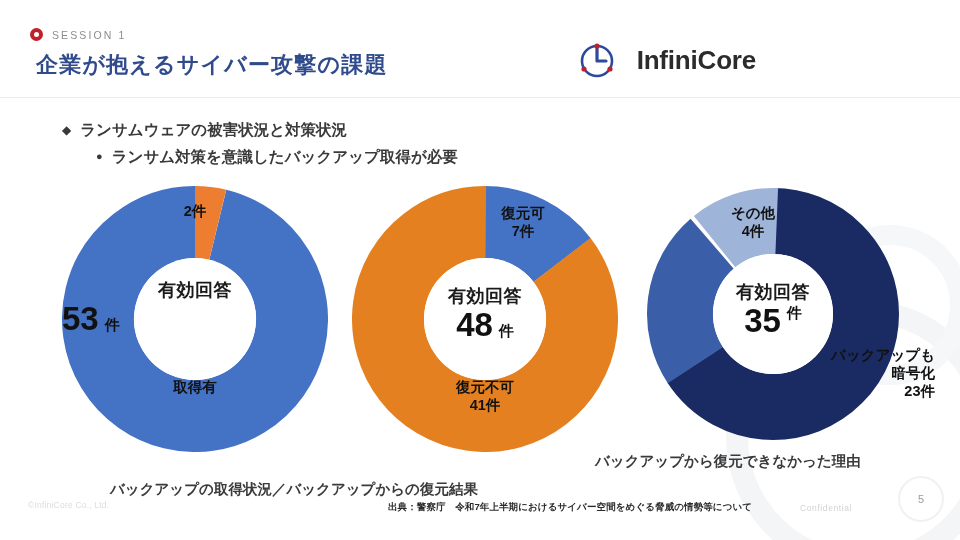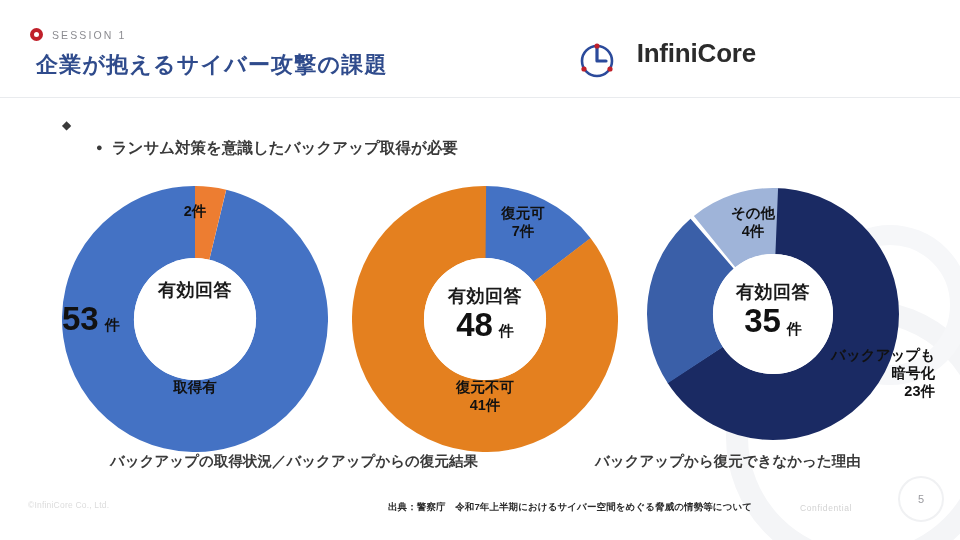--- a/index.html
+++ b/index.html
@@ -79,21 +79,21 @@
     left: 0; top: 97px;
     width: 960px; height: 1px;
     background: #e9ebee;
   }
 
   
   .logo {
     position: absolute;
     right: 28px; top: 38px;
     display: flex;
-    align-items: flex-start;
+    align-items: center;
     gap: 18px;
   }
   .logo-mark { width: 44px; height: 44px; display:block; }
   .logo-text {
     font-size: 26px;
     font-weight: bold;
     color: #2b2b2b;
     letter-spacing: -0.2px;
   }
 
@@ -163,21 +163,21 @@
 
   
   .caption {
     position: absolute;
     font-size: 14.5px;
     font-weight: bold;
     color: #3a3a3a;
     z-index: 3;
     white-space: nowrap;
   }
-  .caption-left  { left: 110px; top: 452px; text-align: right; }
+  .caption-left  { left: 110px; top: 480px; text-align: right; }
   .caption-right { left: 595px; top: 452px; }
 
   
   .footer { position: absolute; left:0; top:0; width:960px; height:476px; z-index: 4; pointer-events:none; }
   .copyright {
     position: absolute;
     left: 28px; top: 500px;
     font-size: 8.5px;
     color: #dcdcdc;
     letter-spacing: 0.2px;
@@ -238,20 +238,21 @@
         <circle cx="35" cy="31" r="2.6" fill="#c0202a"></circle>
       </svg>
     </span>
     <span class="logo-text">InfiniCore</span>
   </div>
 </div>
 
 <div class="bullets">
   <div class="bullet-l1">
     <span class="dia">◆</span>
+    <span>ランサムウェアの被害状況と対策状況</span>
   </div>
   <div class="bullet-l2">
     <span class="dot">●</span>
     <span>ランサム対策を意識したバックアップ取得が必要</span>
   </div>
 </div>
 
 <div class="charts">
 
   <div class="chart-block" style="left:62px; top:4px; width:266px; height:266px;">
@@ -307,21 +308,21 @@
 
       <circle cx="128" cy="128" r="93" fill="none" stroke="#1a2a63" stroke-width="66" stroke-dasharray="383.9 584.3" transform="rotate(-90 128 128)"></circle>
 
       <circle cx="128" cy="128" r="93" fill="none" stroke="#3a5fa8" stroke-width="66" stroke-dasharray="133.6 584.3" transform="rotate(146.6 128 128)"></circle>
 
       <circle cx="128" cy="128" r="93" fill="none" stroke="#9fb4d9" stroke-width="66" stroke-dasharray="66.8 584.3" transform="rotate(-128.9 128 128)"></circle>
       <circle cx="128" cy="128" r="60" fill="#ffffff"></circle>
     </svg>
     <div class="center-label" style="top:94px;">
       <div class="center-title">有効回答</div>
-      <div style="display:flex;align-items:flex-end;justify-content:center;">
+      <div style="display:flex;align-items:flex-start;justify-content:center;">
         <span class="center-num">35</span>
         <span class="center-unit">件</span>
       </div>
     </div>
     <div class="seg-label" style="left:58px; width:100px; top:18px;">
       <span class="l1">その他</span>
       <span class="l2">4件</span>
     </div>
     <div class="seg-label" style="left:140px; width:150px; top:160px; text-align:right;">
       <span class="l1">バックアップも</span>

